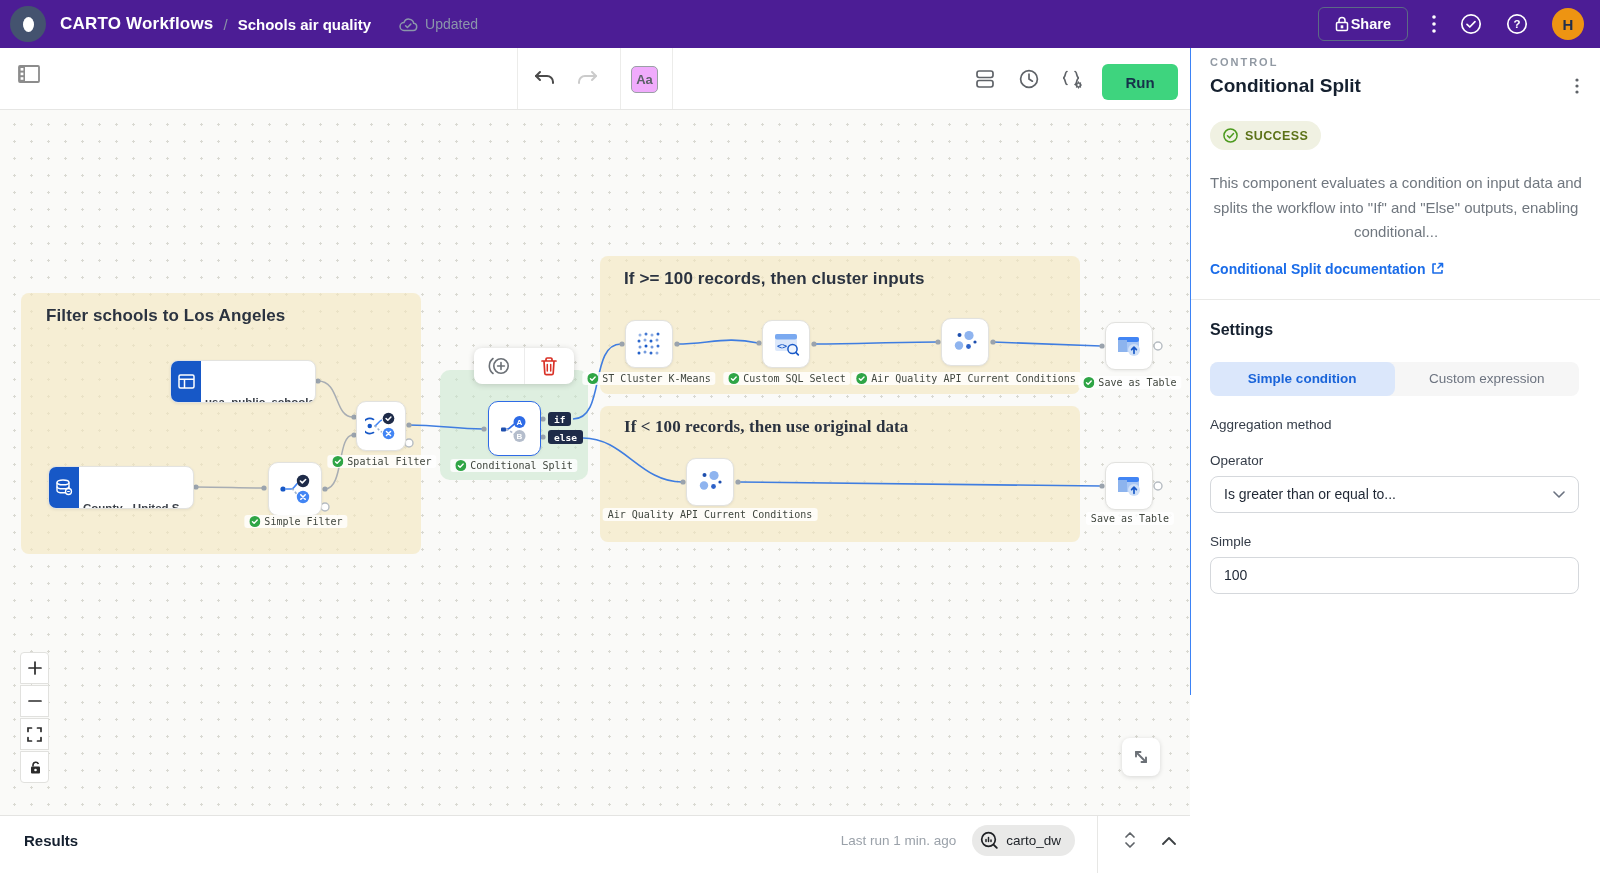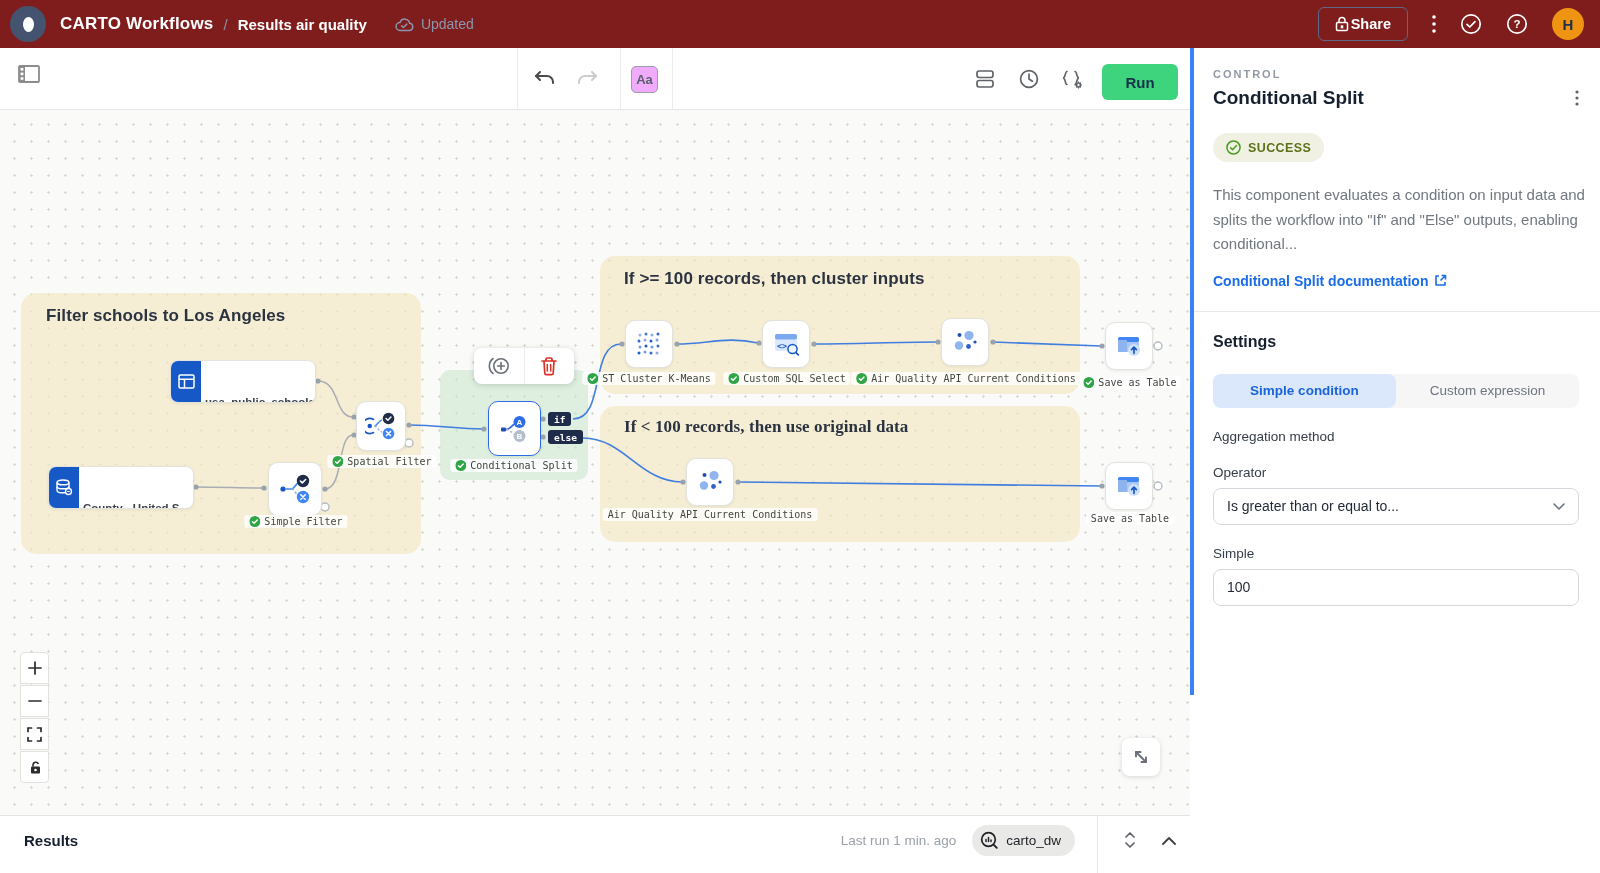--- a/index.html
+++ b/index.html
@@ -1,20 +1,20 @@
 <!DOCTYPE html>
 <html><head>
 <meta charset="utf-8">
 <style>
   * { margin:0; padding:0; box-sizing:border-box; }
   html,body { width:1600px; height:873px; font-family:"Liberation Sans", sans-serif; background:#fff; overflow:hidden; }
   .app { position:relative; width:1600px; height:873px; }
 
   
-  .topbar { position:absolute; top:0; left:0; width:1600px; height:48px; background:#7f1d1d; display:flex; align-items:center; padding:0 16px 0 10px; color:#fff; }
+  .topbar { position:absolute; top:0; left:0; width:1600px; height:48px; background:#4c1d95; display:flex; align-items:center; padding:0 16px 0 10px; color:#fff; }
   .logo { width:36px; height:36px; border-radius:50%; background:#44536f; display:flex; align-items:center; justify-content:center; margin-right:14px; }
   .logo-dot { width:11px; height:15px; border-radius:50%; background:#fff; }
   .app-title { font-size:17px; font-weight:700; letter-spacing:.2px; }
   .crumb-sep { color:#8a93a8; margin:0 10px; font-size:15px; }
   .doc-title { font-size:15px; font-weight:600; }
   .updated { display:flex; align-items:center; gap:7px; color:#8b96ab; font-size:14px; margin-left:28px; }
   .topbar-right { margin-left:auto; display:flex; align-items:center; gap:24px; }
   .share-btn { display:flex; align-items:center; gap:2px; border:1px solid #5c6a85; border-radius:6px; height:34px; padding:0 16px; font-size:14.5px; font-weight:600; color:#fff; background:transparent; cursor:pointer; }
   .icon-btn { background:none; border:none; color:#fff; display:flex; align-items:center; cursor:pointer; }
   .avatar { width:32px; height:32px; border-radius:50%; background:#ee9412; color:#22304d; font-weight:700; font-size:15px; display:flex; align-items:center; justify-content:center; }
@@ -22,21 +22,21 @@
   
   .toolbar { position:absolute; top:48px; left:0; width:1190px; height:62px; background:#fff; border-bottom:1px solid #e6e6e4; }
   .tb-div { position:absolute; top:0; width:1px; height:61px; background:#ececea; }
   .tb-icon { position:absolute; background:none; border:none; cursor:pointer; display:flex; align-items:center; justify-content:center; }
   .aa-btn { position:absolute; left:631px; top:68px-48px; width:27px; height:27px; border:1.4px solid #9aa0a6; border-radius:5px; background:#f0abfc; color:#5b6168; font-size:13px; font-weight:600; display:flex; align-items:center; justify-content:center; cursor:pointer; }
   .run-btn { position:absolute; left:1102px; top:16px; width:76px; height:36px; background:#3ed47e; border:none; border-radius:6px; font-size:15px; font-weight:600; color:#16324a; cursor:pointer; font-family:"Liberation Sans",sans-serif; }
 
   
   .canvas { position:absolute; top:110px; left:0; width:1190px; height:705px; background-color:#fafaf8;
     background-image:radial-gradient(circle, #d9d9d2 1.2px, transparent 1.3px); background-size:17px 17px; background-position:6px 6px; overflow:hidden; }
-  .group { position:absolute; border-radius:15px; background:rgba(244,230,190,.62); }
+  .group { position:absolute; border-radius:8px; background:rgba(244,230,190,.62); }
   .group-title { position:absolute; left:25px; top:13px; font-size:17px; font-weight:700; color:#2b3340; letter-spacing:.1px; }
   .selection { position:absolute; left:440px; top:260px; width:148px; height:110px; background:rgba(198,230,204,.55); border-radius:10px; }
   .edges { position:absolute; left:0; top:0; }
 
   .src-node { position:absolute; width:146px; height:43px; background:#fff; border:1px solid #e3e3e0; border-radius:8px; box-shadow:0 1px 3px rgba(0,0,0,.07); display:flex; align-items:center; overflow:hidden; }
   .src-band { width:30px; height:100%; background:#1758c7; display:flex; align-items:center; justify-content:center; flex:none; }
   .src-label { flex:1; text-align:center; font-size:11.5px; font-weight:600; color:#3c4149; padding:0 4px; white-space:nowrap;margin-top:40px; }
 
   .op-node { position:absolute; background:#fff; border:1px solid #e2e2df; border-radius:10px; box-shadow:0 1px 3px rgba(0,0,0,.07); display:flex; align-items:center; justify-content:center; }
   .op-node.selected { border:1.7px solid #2e6be6; }
@@ -48,26 +48,26 @@
   .mini-cell { flex:1; display:flex; align-items:center; justify-content:center; background:none; border:none; cursor:pointer; }
   .mini-sep { width:1px; background:#ececec; }
 
   .zoom-controls { position:absolute; left:20px; top:542px; width:29px; display:flex; flex-direction:column; gap:1px; }
   .zoom-btn { height:32px; background:#fff; border:1px solid #e1e1de; display:flex; align-items:center; justify-content:center; cursor:pointer; }
   .zoom-btn:first-child { border-radius:4px 4px 0 0; }
   .zoom-btn:last-child { border-radius:0 0 4px 4px; }
   .expand-btn { position:absolute; left:1122px; top:628px; width:38px; height:38px; background:#fff; border:none; border-radius:8px; box-shadow:0 1px 5px rgba(0,0,0,.14); display:flex; align-items:center; justify-content:center; cursor:pointer; }
 
   
-  .panel { position:absolute; top:48px; left:1190px; width:410px; height:647px; background:#fff; border-left:4px solid #3b82f6; padding:20px 21px 0 19px; }
+  .panel { position:absolute; top:48px; left:1190px; width:410px; height:647px; background:#fff; border-left:1px solid #3b82f6; padding:8px 21px 0 19px; }
   .panel-kicker { font-size:11px; font-weight:700; letter-spacing:2px; color:#9199a3; }
   .panel-title-row { display:flex; align-items:center; justify-content:space-between; margin-top:7px; }
   .panel-title { font-size:19px; font-weight:700; color:#15202f; }
   .status-badge { display:inline-flex; align-items:center; gap:7px; background:#f0f1e2; border-radius:15px; height:29px; padding:0 13px; margin-top:24px; font-size:12.5px; font-weight:700; letter-spacing:.4px; color:#5c7218; }
-  .panel-desc { margin-top:21px; width:372px; font-size:15px; line-height:24.5px; color:#70777f; }
+  .panel-desc { margin-top:21px; width:372px; font-size:15px; line-height:24.5px; color:#70777f;text-align:center; }
   .doc-link { display:inline-flex; align-items:center; gap:6px; margin-top:16px; font-size:14px; font-weight:700; color:#1a6ce9; text-decoration:none; }
   .panel-divider { height:1px; background:#e9e9e7; margin:21px -21px 0 -19px; }
   .settings-title { margin-top:21px; font-size:16px; font-weight:700; color:#15202f; }
   .segmented { margin-top:23px; display:flex; background:#f6f6f6; border-radius:8px; height:34px; padding:0; }
   .seg { flex:1; display:flex; align-items:center; justify-content:center; font-size:13.5px; border:none; background:transparent; color:#6d7480; border-radius:8px; cursor:pointer; }
   .seg.active { background:#dbe7fb; color:#1a64d9; font-weight:700; }
   .field { margin-top:21px; }
   .field-label { font-size:13.5px; color:#343c48; margin-bottom:8px; }
   .select, .text-input { width:100%; height:37px; border:1px solid #d5d8dc; border-radius:8px; background:#fff; display:flex; align-items:center; justify-content:space-between; padding:0 13px; font-size:14px; color:#1f2734; cursor:pointer; }
   .text-input { cursor:text; font-family:"Liberation Sans",sans-serif; }
@@ -87,21 +87,21 @@
 <body>
 
 <div class="app">
 
   <header class="topbar">
     <div class="logo">
         <div class="logo-dot"></div>
       </div>
     <span class="app-title">CARTO Workflows</span>
     <span class="crumb-sep">/</span>
-    <span class="doc-title">Results air quality</span>
+    <span class="doc-title">Schools air quality</span>
     <span class="updated">
       <svg width="19" height="15" viewBox="0 0 19 15">
           <path d="M5 13.5h9a3.6 3.6 0 0 0 .7-7.15A5 5 0 0 0 5 5.6 3.9 3.9 0 0 0 5 13.5z" fill="none" stroke="#8b96ab" stroke-width="1.5"></path>
           <path d="M6.6 8.7l1.8 1.8 3.4-3.4" fill="none" stroke="#8b96ab" stroke-width="1.5" stroke-linecap="round" stroke-linejoin="round"></path>
         </svg>
       <span>Updated</span>
     </span>
     <div class="topbar-right">
       <button class="share-btn">
         <svg width="14" height="16" viewBox="0 0 14 16">

